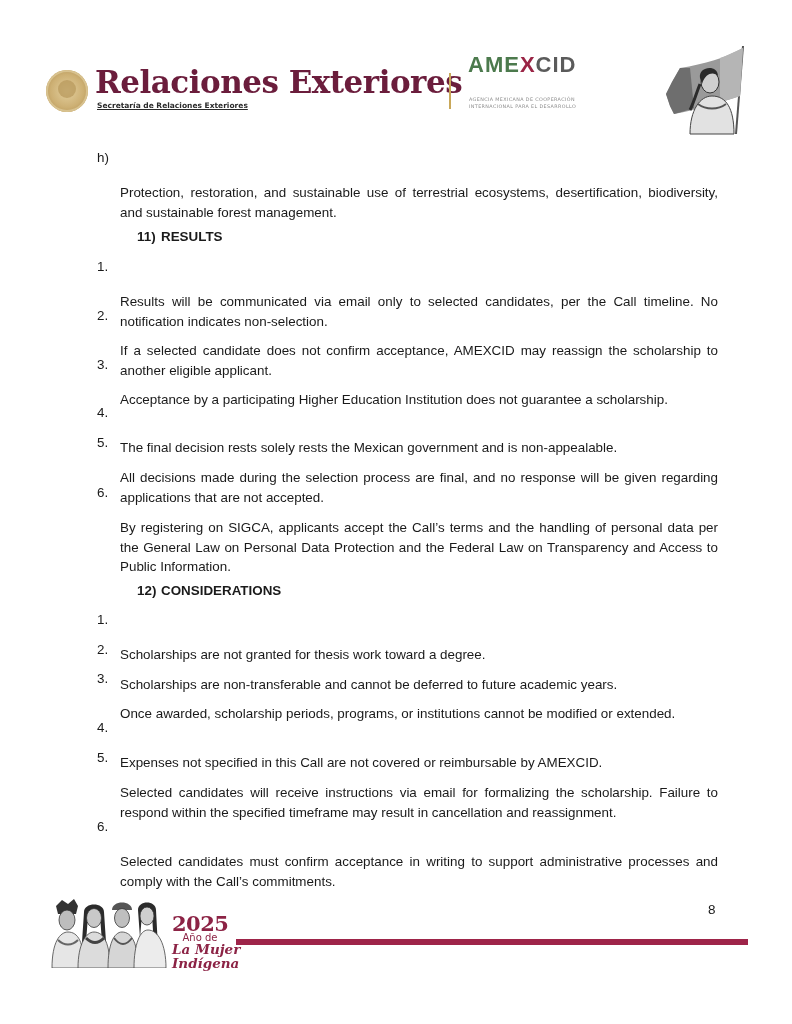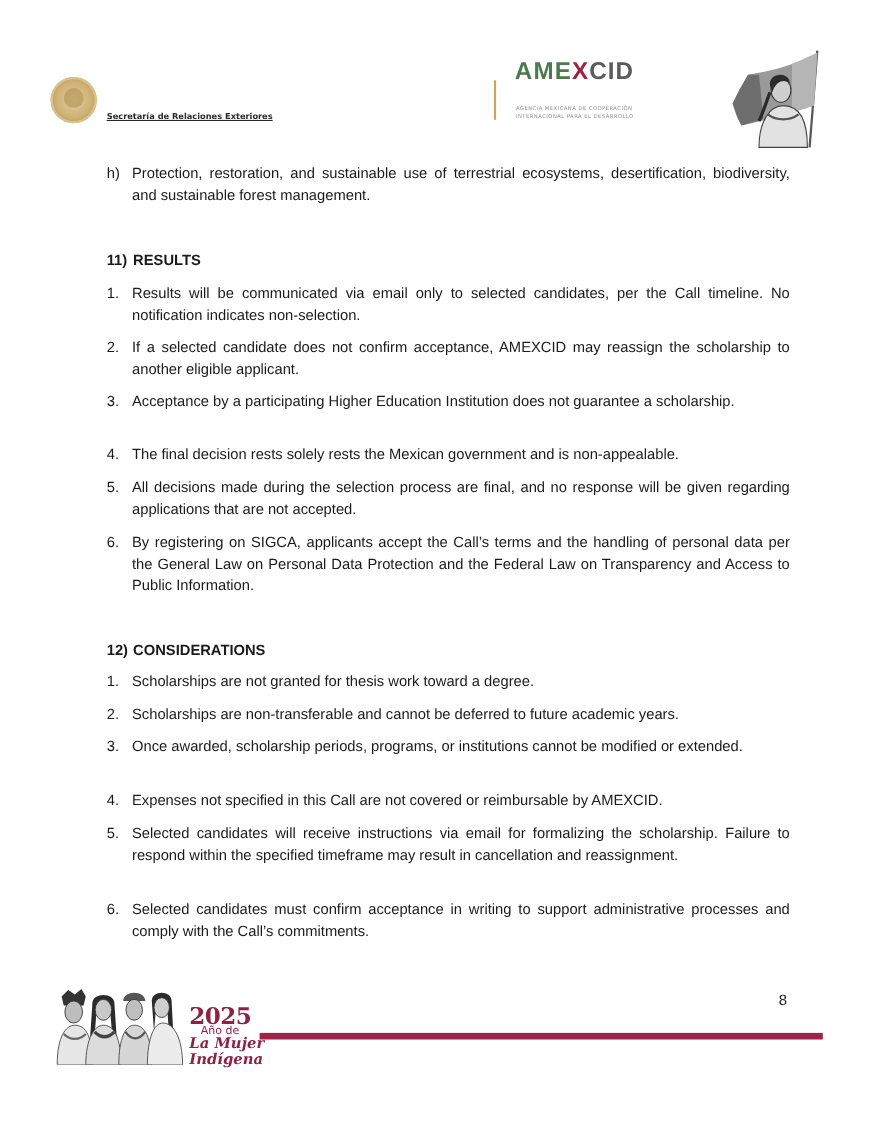--- a/index.html
+++ b/index.html
@@ -22,38 +22,39 @@
              font-size: 22px; letter-spacing: 1px; color: #5b5b5b; line-height: 26px; white-space: nowrap; }
   .amexcid .x { color: #9a2445; }
   .amexcid-sub { position: absolute; left: 469px; top: 97px; font-family: "DejaVu Sans", sans-serif; font-size: 4.8px;
                  color: #8a8a8a; line-height: 6.5px; letter-spacing: 0.4px; white-space: nowrap; }
   .flag-illustration { position: absolute; left: 660px; top: 44px; width: 90px; height: 92px; }
 
   
   .content { position: absolute; left: 0; top: 0; width: 792px; }
   .item { position: absolute; left: 97px; width: 621px; font-size: 13.4px; line-height: 19.5px; text-align: justify; }
   .item .marker { position: absolute; left: 0; top: 0; width: 22px; }
-  .item .txt { display: block; margin-left: 23px; }
+  .item .txt { display: block; margin-left: 23px; margin-top: 35px; }
   .heading { position: absolute; left: 97px; font-weight: bold; font-size: 13.4px; line-height: 19.5px; white-space: nowrap; }
-  .heading .num { display: inline-block; width: 24px; }
+  .heading .num { display: inline-block; width: 24px; margin-left: 40px; }
 
   
   .women { position: absolute; left: 50px; top: 898px; width: 118px; height: 70px; }
   .year-block { position: absolute; left: 172px; top: 913px; font-family: "DejaVu Serif", "Liberation Serif", serif; color: #8c2345; text-align: center; width: 56px; }
   .year { font-weight: bold; font-size: 21px; line-height: 21px; letter-spacing: -0.5px; }
   .ano { font-family: "DejaVu Sans", sans-serif; font-size: 10px; line-height: 8px; }
   .mujer { font-weight: bold; font-size: 13.5px; line-height: 14px; white-space: nowrap; font-style: italic; }
   .red-rule { position: absolute; left: 236px; top: 939px; width: 512px; height: 6px; background: #9e2449; }
   .page-num { position: absolute; left: 708px; top: 902px; font-size: 13.5px; color: #1a1a1a; }
 </style>
 </head>
 <body>
 
 <div class="header">
   <div class="seal"></div>
+  <div class="sre-title">Relaciones Exteriores</div>
   <div class="sre-sub">Secretaría de Relaciones Exteriores</div>
   <div class="divider-gold"></div>
   <div class="amexcid"><span class="g-wrap" style="color: rgb(76, 122, 77);">AME</span><span class="x">X</span><span>CID</span></div>
   <div class="amexcid-sub">
     <div>AGENCIA MEXICANA DE COOPERACIÓN</div>
     <div>INTERNACIONAL PARA EL DESARROLLO</div>
   </div>
   <svg class="flag-illustration" viewBox="0 0 90 92">
     <line x1="83" y1="2" x2="76" y2="90" stroke="#555" stroke-width="2"></line>
     <path d="M83 4 C 65 14, 45 20, 20 24 L 12 38 L 6 50 L 10 62 L 14 70 C 35 66, 55 60, 80 52 Z" fill="#9a9a9a"></path>

